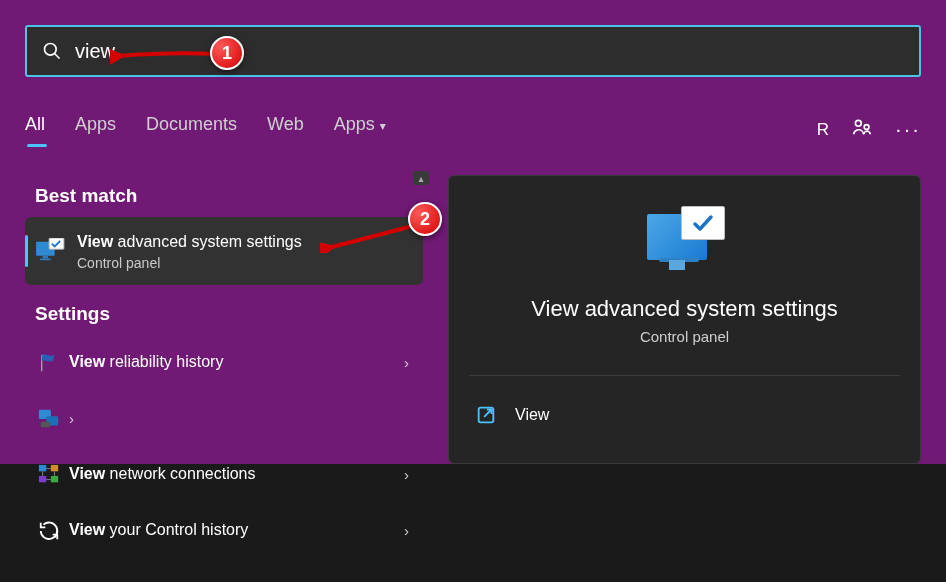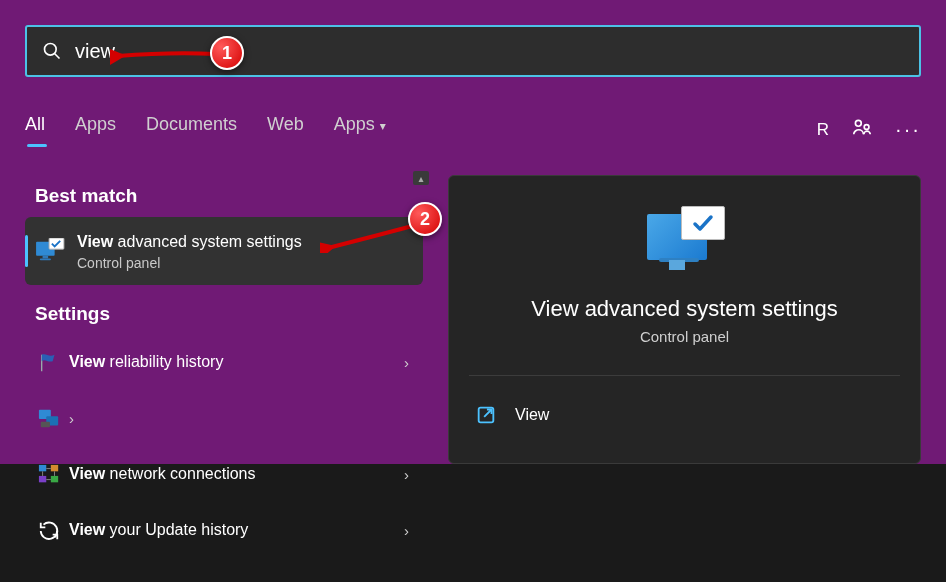--- a/index.html
+++ b/index.html
@@ -329,21 +329,21 @@
       <div class="setting-row">
         <span class="icon">
           <svg viewBox="0 0 24 24" width="24" height="22" fill="none" stroke="#ffffff" stroke-width="2">
             <path d="M3 12 a9 9 0 1 0 3 -7"></path>
             <path d="M3 3 v5 h5"></path>
             <path d="M21 12 a9 9 0 0 1 -3 7"></path>
             <path d="M21 21 v-5 h-5"></path>
           </svg>
         </span>
         <div class="label">
-          <span class="bold">View</span><span> your Update history</span>
+          <span class="bold">View</span><span> your Control history</span>
         </div>
         <span class="chev">›</span>
       </div>
 
     </div>
   </div>
 
   <div class="right-col">
     <div class="preview-icon">
       <div class="monitor">

